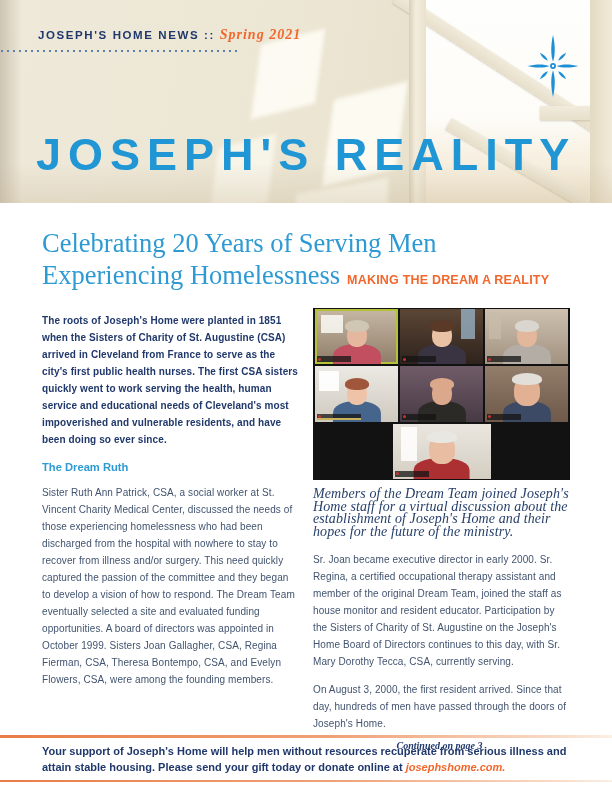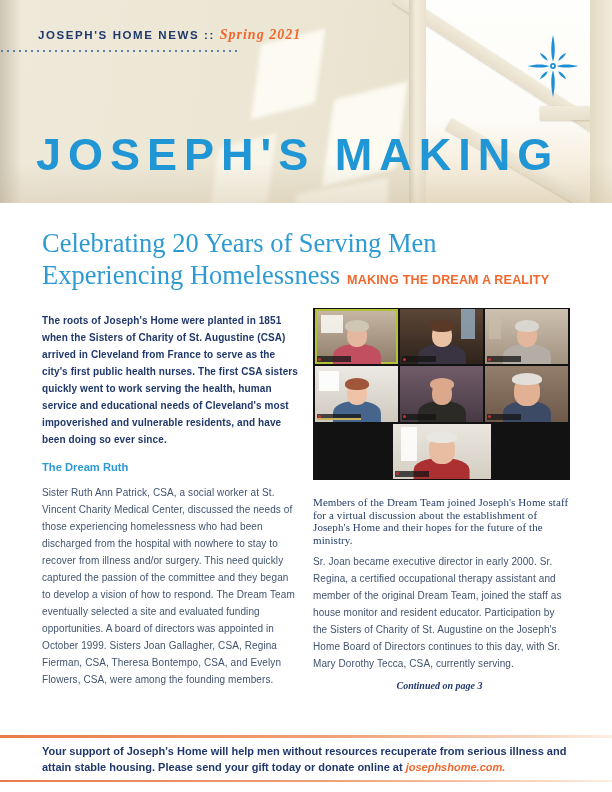--- a/index.html
+++ b/index.html
@@ -74,23 +74,23 @@
     width:58%; height:48%; border-radius:45% 45% 0 0; background:var(--shirt,#444); }
   .tile .head { position:absolute; left:50%; top:26%; transform:translateX(-50%);
     width:20px; height:24px; border-radius:48% 48% 42% 42%; background:var(--skin,#e0b49a); }
   .tile .head::before { content:""; position:absolute; left:-2px; right:-2px; top:-3px; height:12px;
     border-radius:50% 50% 40% 40%; background:var(--hair,#888); }
   .tile.big .head { width:26px; height:30px; top:18%; }
   .tile .label { position:absolute; left:2px; bottom:2px; height:6px; width:34px;
     background:rgba(20,20,20,.75); }
   .tile .label::before { content:""; position:absolute; left:1px; top:1.5px; width:3px; height:3px;
     border-radius:50%; background:#c33; }
-  .caption { margin-top:16px; font-family:"Liberation Serif", serif; 
-    font-size:11px; line-height:12.5px; color:#27406b; letter-spacing:.1px; }
-  .rcol-p1 { margin-top:7px; }
+  .caption { margin-top:8px; font-family:"Liberation Serif", serif; font-style:italic;
+    font-size:14px; line-height:12.5px; color:#27406b; letter-spacing:.1px; }
+  .rcol-p1 { margin-top:13px; }
   .continued { margin-top:8px; text-align:center; font-family:"Liberation Serif", serif;
     font-style:italic; font-weight:bold; font-size:10px; color:#20386b; padding-right:4px; }
 
   
   .footer { position:absolute; left:0; top:735px; width:612px; }
   .rule { height:2.5px; width:612px;
     background:linear-gradient(90deg,#e97c49 0%,#efa277 55%,#f8d9c4 90%,#fcefe4 100%); }
   .footer-text { padding:5px 42px 4px 42px; font-size:11px; font-weight:bold;
     line-height:16.5px; color:#20386b; }
   .footer-link { color:#f2672c; font-style:italic; cursor:pointer; }
@@ -128,21 +128,21 @@
       </g>
       <circle r="1.5" fill="#ffffff"></circle>
     </svg>
 
     <div class="masthead">
       <span>JOSEPH'S HOME NEWS</span>
       <span>::</span>
       <span class="issue">Spring 2021</span>
     </div>
     <div class="dotted-rule"></div>
-    <div class="banner-title">JOSEPH'S MAKING</div>
+    <div class="banner-title">JOSEPH'S REALITY</div>
   </div>
 
   <div class="headline">
     <span>Celebrating 20 Years of Serving Men</span><br>
     <span>Experiencing Homelessness</span><span class="kicker">MAKING THE DREAM A REALITY</span>
   </div>
 
   <div class="columns">
 
     <div class="col">
@@ -195,20 +195,21 @@
           <div class="tile wide big" style="--bg:linear-gradient(180deg,#eae6df,#d4cec2);--skin:#e8bda1;--hair:#e9e7e2;--shirt:#ac2f31;">
             <div class="win" style="left:8px;top:3px;width:16px;height:34px;background:rgba(255,255,255,.85);"></div>
             <div class="torso"></div>
             <div class="head"></div>
             <div class="label"></div>
           </div>
         </div>
       </div>
       <div class="caption">Members of the Dream Team joined Joseph's Home staff for a virtual discussion about the establishment of Joseph's Home and their hopes for the future of the ministry.</div>
       <div class="body-text rcol-p1">Sr. Joan became executive director in early 2000. Sr. Regina, a certified occupational therapy assistant and member of the original Dream Team, joined the staff as house monitor and resident educator. Participation by the Sisters of Charity of St. Augustine on the Joseph's Home Board of Directors continues to this day, with Sr. Mary Dorothy Tecca, CSA, currently serving.</div>
+      <div class="body-text para">On August 3, 2000, the first resident arrived. Since that day, hundreds of men have passed through the doors of Joseph's Home.</div>
       <div class="continued">Continued on page 3</div>
     </div>
   </div>
 
   <div class="footer">
     <div class="rule"></div>
     <div class="footer-text">
       <span>Your support of Joseph's Home will help men without resources recuperate from serious illness and attain stable housing. Please send your gift today or donate online at </span><span class="footer-link">josephshome.com.</span>
     </div>
     <div class="rule"></div>

